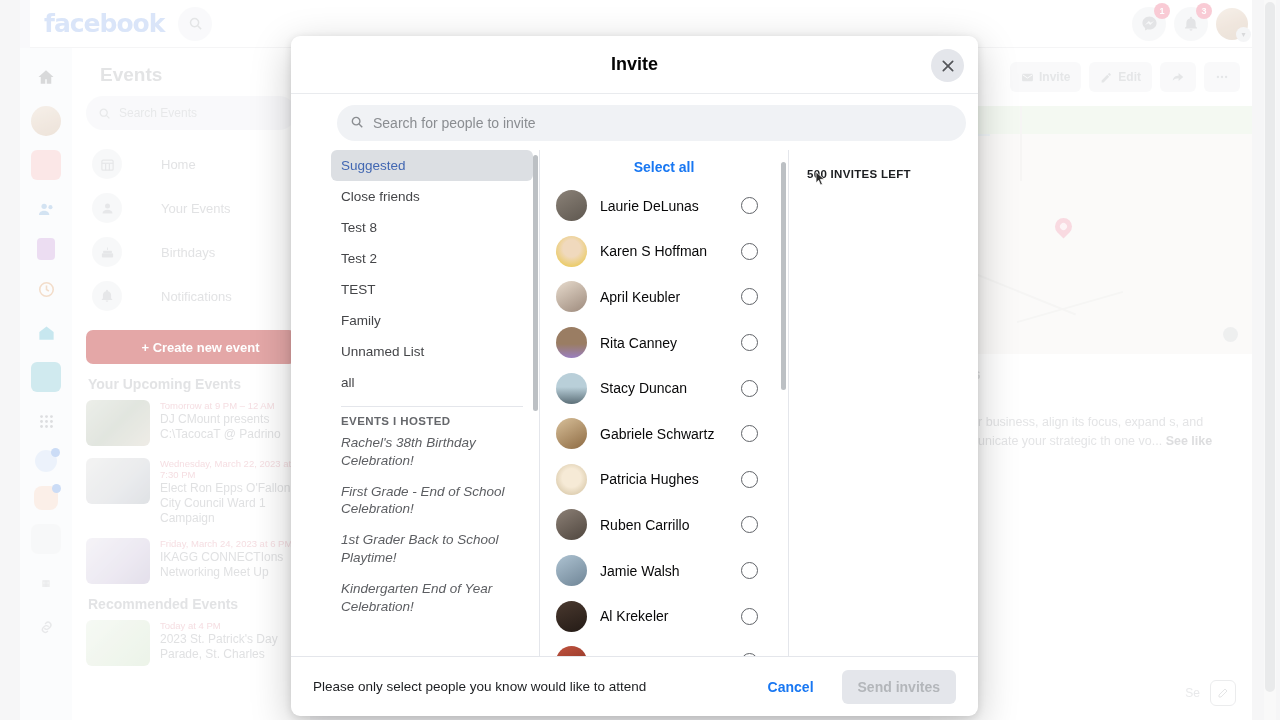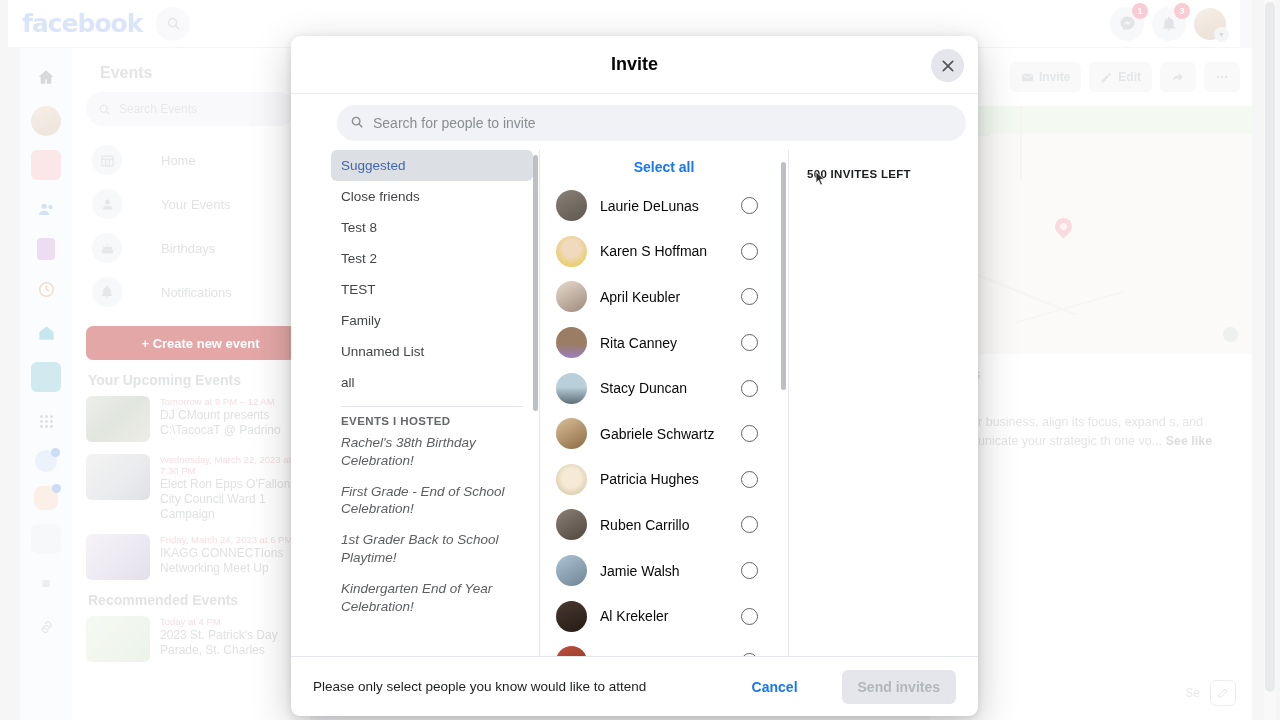--- a/index.html
+++ b/index.html
@@ -18,21 +18,21 @@
     filter: blur(0.6px);
     opacity: 0.55;
   }
   .bg-edge-l { position:absolute; left:0; top:0; width:20px; height:720px; background:#e9eaec; }
   .bg-edge-r { position:absolute; right:0; top:0; width:28px; height:720px; background:#e9eaec; }
   .bg-scroll-track { position:absolute; right:4px; top:0; width:12px; height:720px; background:#f1f1f1; }
   .bg-scroll-thumb { position:absolute; right:5px; top:2px; width:10px; height:690px; background:#c8c9cb; border-radius:6px; }
 
   
   .fb-topbar {
-    position: absolute; left: 8px; top: 0; width: 1232px; height: 48px;
+    position: absolute; left: 30px; top: 0; width: 1232px; height: 48px;
     background: #fff; display: flex; align-items: center; padding: 0 14px;
     border-bottom: 1px solid #e6e7e9;
     text-align: center;
   }
   .fb-logo {
     font-family: "DejaVu Sans", sans-serif;
     font-size: 25px; font-weight: bold; color: #9fbdf0; letter-spacing: -1px;
   }
   .fb-search-circle {
     width: 34px; height: 34px; border-radius: 50%; background: #f0f2f5;
@@ -66,21 +66,21 @@
   .fb-rail { position: absolute; left: 20px; top: 48px; width: 52px; height: 672px; background: #f7f8fa; }
   .rail-item {
     width: 30px; height: 30px; margin: 14px auto; border-radius: 8px;
     display: flex; align-items: center; justify-content: center; position: relative;
     font-size: 15px;
   }
   .rail-dot { position:absolute; top:-2px; right:-3px; width:9px; height:9px; border-radius:50%; background:#7aa5e8; }
 
   
   .fb-events-col { position: absolute; left: 72px; top: 48px; width: 238px; height: 672px; background: #fff; padding: 10px 14px; }
-  .ev-title { font-size: 16px; font-weight: bold; color: #b8babd; margin: 6px 0 10px 14px; }
+  .ev-title { font-size: 19px; font-weight: bold; color: #b8babd; margin: 6px 0 10px 14px; }
   .ev-search {
     height: 34px; background: #f0f2f5; border-radius: 17px;
     display: flex; align-items: center; padding: 0 12px; gap: 8px;
     color: #c4c6ca; font-size: 12px; margin-bottom: 12px;
   }
   .ev-nav-item { display: flex; align-items: center; gap: 12px; padding: 7px 6px; border-radius: 7px; }
   .ev-nav-ico { width: 30px; height: 30px; border-radius: 50%; background: #eceef1; display:flex; align-items:center; justify-content:center; color:#c0c3c7; font-size:14px; }
   .ev-nav-label { font-size: 13px; color: #b4b6ba; margin-left: 27px; }
   .ev-create-btn {
     margin: 12px 0 10px; height: 34px; border-radius: 7px; background: #b91c1c;
@@ -175,21 +175,21 @@
   .ppl-radio { width: 17px; height: 17px; border: 1.6px solid #606368; border-radius: 50%; flex: none; margin-right: 14px; }
   .ppl-scroll { position: absolute; right: 2px; top: 12px; width: 5px; height: 228px; background: #bcc0c4; border-radius: 3px; }
 
   
   .inv-col { width: 190px; flex: none; border-left: 1px solid #e4e6eb; padding: 18px 0 0 18px; position: relative; }
   .inv-left { font-size: 11.5px; font-weight: bold; color: #1c1e21; letter-spacing: 0.3px; }
   .cursor { position: absolute; left: 26px; top: 21px; width: 11px; height: 16px; }
 
   .modal-foot {
     height: 60px; flex: none; border-top: 1px solid #e4e6eb;
-    display: flex; align-items: center; padding: 0 22px; gap: 30px;
+    display: flex; align-items: center; padding: 0 22px; gap: 14px;
   }
   .foot-note { font-size: 13.5px; color: #1c1e21; flex: 1; }
   .btn-cancel { font-size: 14px; font-weight: bold; color: #1877f2; padding: 8px 14px; }
   .btn-send {
     font-size: 14px; font-weight: bold; color: #b3b6ba; background: #e4e6eb;
     border-radius: 6px; padding: 9px 16px;
   }
 </style>
 </head>
 <body>

